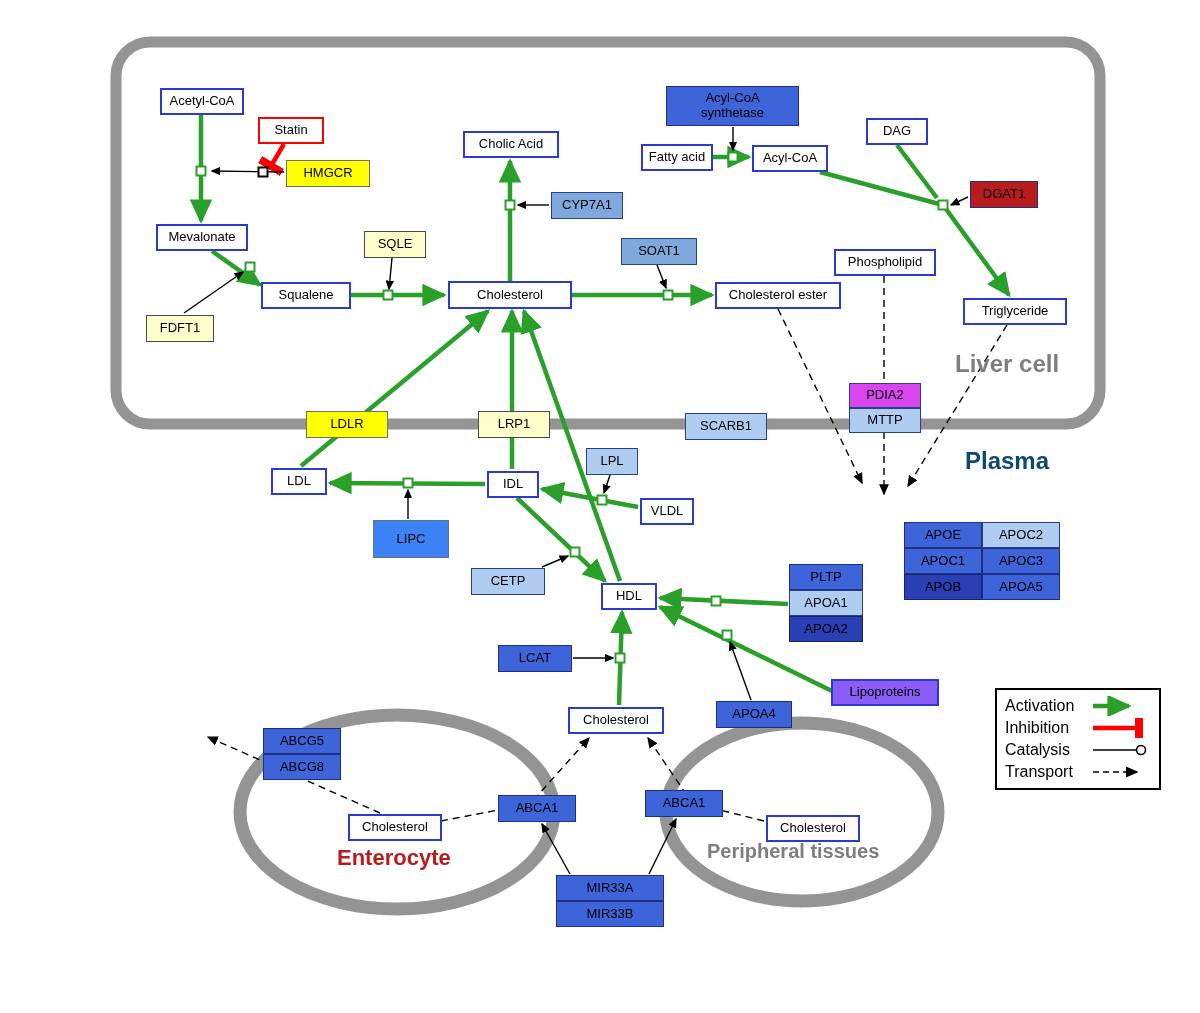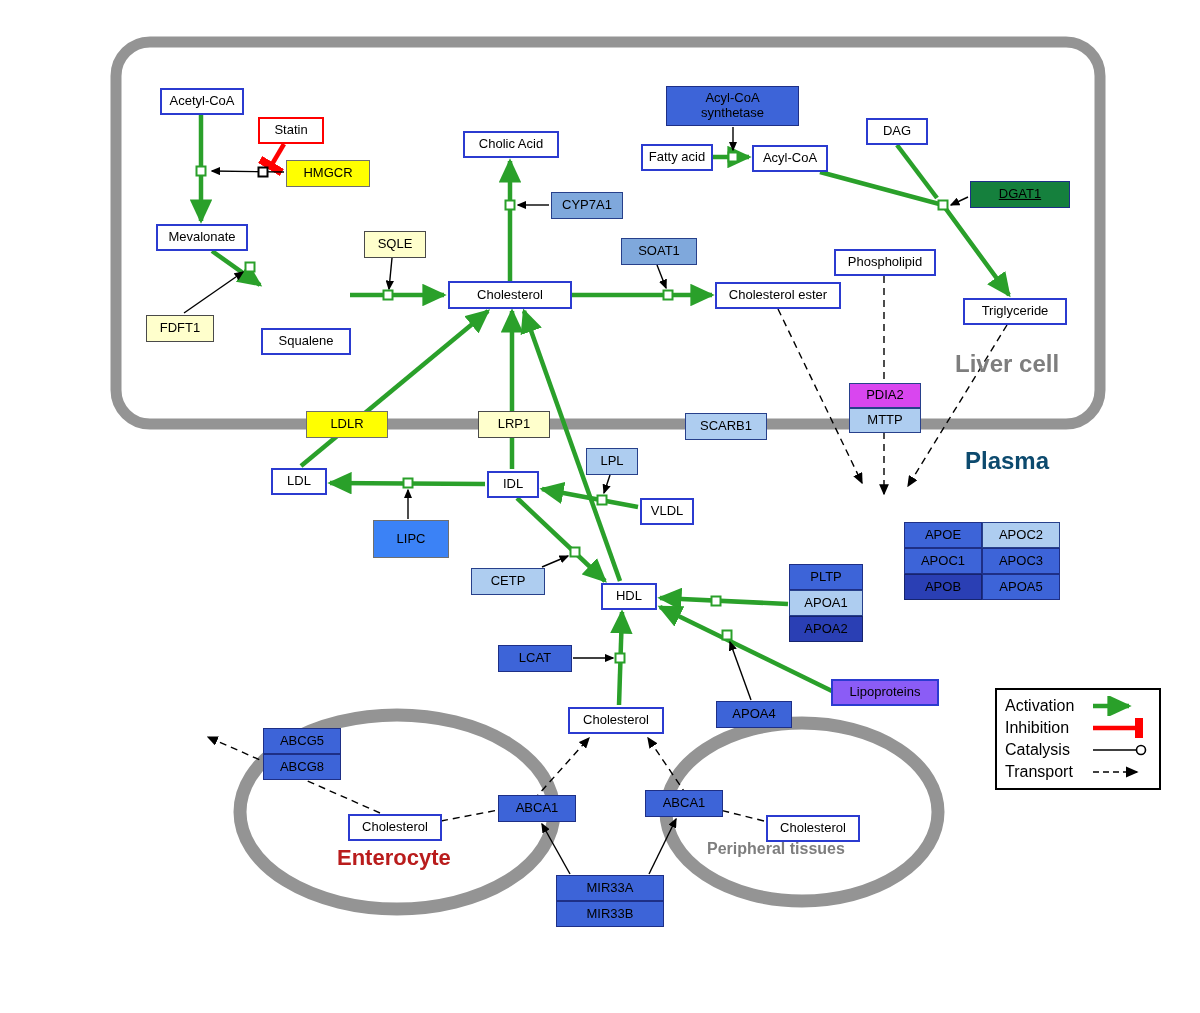--- a/index.html
+++ b/index.html
@@ -100,41 +100,41 @@
         <rect x="711.5" y="596.5" width="9" height="9" fill="#ffffff" stroke="#2aa02a" stroke-width="2"></rect>
         <rect x="722.5" y="630.5" width="9" height="9" fill="#ffffff" stroke="#2aa02a" stroke-width="2"></rect>
         <rect x="615.5" y="653.5" width="9" height="9" fill="#ffffff" stroke="#2aa02a" stroke-width="2"></rect>
         <rect x="258.5" y="167.5" width="9" height="9" fill="#ffffff" stroke="#000000" stroke-width="2"></rect>
       </g>
   </svg>
 
   <div class="big-label" style="left: 955px; top: 350px; font-size: 24px; color: rgb(126, 126, 126);">Liver cell</div>
   <div class="big-label" style="left: 965px; top: 447px; font-size: 24px; color: #0c4a6e;">Plasma</div>
   <div class="big-label" style="left: 337px; top: 845px; font-size: 22px; color: #b91c1c;">Enterocyte</div>
-  <div class="big-label" style="left: 707px; top: 840px; font-size: 16px; color: rgb(126, 126, 126);">Peripheral tissues</div>
+  <div class="big-label" style="left: 707px; top: 840px; font-size: 20px; color: rgb(126, 126, 126);">Peripheral tissues</div>
 
   <div id="nodes">
       <div class="node" style="left: 160px; top: 88px; width: 84px; height: 27px; background: rgb(255, 255, 255); border: 2px solid rgb(43, 59, 208);">Acetyl-CoA</div>
       <div class="node" style="left: 258px; top: 117px; width: 66px; height: 27px; background: rgb(255, 255, 255); border: 2px solid rgb(255, 0, 0);">Statin</div>
       <div class="node" style="left: 286px; top: 160px; width: 84px; height: 27px; background: rgb(255, 255, 0); border: 1px solid rgb(111, 111, 111);">HMGCR</div>
       <div class="node" style="left: 156px; top: 224px; width: 92px; height: 27px; background: rgb(255, 255, 255); border: 2px solid rgb(43, 59, 208);">Mevalonate</div>
       <div class="node" style="left: 364px; top: 231px; width: 62px; height: 27px; background: rgb(255, 255, 204); border: 1px solid rgb(74, 74, 74);">SQLE</div>
       <div class="node" style="left: 146px; top: 315px; width: 68px; height: 27px; background: rgb(255, 255, 204); border: 1px solid rgb(74, 74, 74);">FDFT1</div>
-      <div class="node" style="left: 261px; top: 282px; width: 90px; height: 27px; background: rgb(255, 255, 255); border: 2px solid rgb(43, 59, 208); margin-top: 46px;">Squalene</div>
+      <div class="node" style="left: 261px; top: 282px; width: 90px; height: 27px; background: rgb(255, 255, 255); border: 2px solid rgb(43, 59, 208);">Squalene</div>
       <div class="node" style="left: 463px; top: 131px; width: 96px; height: 27px; background: rgb(255, 255, 255); border: 2px solid rgb(43, 59, 208);">Cholic Acid</div>
       <div class="node" style="left: 448px; top: 281px; width: 124px; height: 28px; background: rgb(255, 255, 255); border: 2px solid rgb(43, 59, 208);">Cholesterol</div>
       <div class="node" style="left: 551px; top: 192px; width: 72px; height: 27px; background: rgb(127, 168, 220); border: 1px solid rgb(39, 64, 139);">CYP7A1</div>
       <div class="node" style="left: 621px; top: 238px; width: 76px; height: 27px; background: rgb(127, 168, 220); border: 1px solid rgb(39, 64, 139);">SOAT1</div>
       <div class="node" style="left: 715px; top: 282px; width: 126px; height: 27px; background: rgb(255, 255, 255); border: 2px solid rgb(43, 59, 208);">Cholesterol ester</div>
       <div class="node" style="left: 666px; top: 86px; width: 133px; height: 40px; background: rgb(61, 100, 216); border: 1px solid rgb(30, 47, 134);">Acyl-CoA
 synthetase</div>
       <div class="node" style="left: 641px; top: 144px; width: 72px; height: 27px; background: rgb(255, 255, 255); border: 2px solid rgb(43, 59, 208);">Fatty acid</div>
       <div class="node" style="left: 752px; top: 145px; width: 76px; height: 27px; background: rgb(255, 255, 255); border: 2px solid rgb(43, 59, 208);">Acyl-CoA</div>
       <div class="node" style="left: 866px; top: 118px; width: 62px; height: 27px; background: rgb(255, 255, 255); border: 2px solid rgb(43, 59, 208);">DAG</div>
-      <div class="node" style="left: 970px; top: 181px; width: 100px; height: 27px; background: #15803d; border: 1px solid rgb(30, 47, 134); text-decoration: underline;">DGAT1</div>
+      <div class="node" style="left: 970px; top: 181px; width: 68px; height: 27px; background: #b91c1c; border: 1px solid rgb(30, 47, 134);">DGAT1</div>
       <div class="node" style="left: 834px; top: 249px; width: 102px; height: 27px; background: rgb(255, 255, 255); border: 2px solid rgb(43, 59, 208);">Phospholipid</div>
       <div class="node" style="left: 963px; top: 298px; width: 104px; height: 27px; background: rgb(255, 255, 255); border: 2px solid rgb(43, 59, 208);">Triglyceride</div>
       <div class="node" style="left: 849px; top: 383px; width: 72px; height: 25px; background: #d946ef; border: 1px solid rgb(39, 64, 139);">PDIA2</div>
       <div class="node" style="left: 849px; top: 408px; width: 72px; height: 25px; background: rgb(174, 205, 240); border: 1px solid rgb(39, 64, 139);">MTTP</div>
       <div class="node" style="left: 306px; top: 411px; width: 82px; height: 27px; background: rgb(255, 255, 0); border: 1px solid rgb(111, 111, 111);">LDLR</div>
       <div class="node" style="left: 478px; top: 411px; width: 72px; height: 27px; background: rgb(255, 255, 204); border: 1px solid rgb(74, 74, 74);">LRP1</div>
       <div class="node" style="left: 685px; top: 413px; width: 82px; height: 27px; background: rgb(174, 205, 240); border: 1px solid rgb(39, 64, 139);">SCARB1</div>
       <div class="node" style="left: 271px; top: 468px; width: 56px; height: 27px; background: rgb(255, 255, 255); border: 2px solid rgb(43, 59, 208);">LDL</div>
       <div class="node" style="left: 487px; top: 471px; width: 52px; height: 27px; background: rgb(255, 255, 255); border: 2px solid rgb(43, 59, 208);">IDL</div>
       <div class="node" style="left: 586px; top: 448px; width: 52px; height: 27px; background: rgb(174, 205, 240); border: 1px solid rgb(39, 64, 139);">LPL</div>

